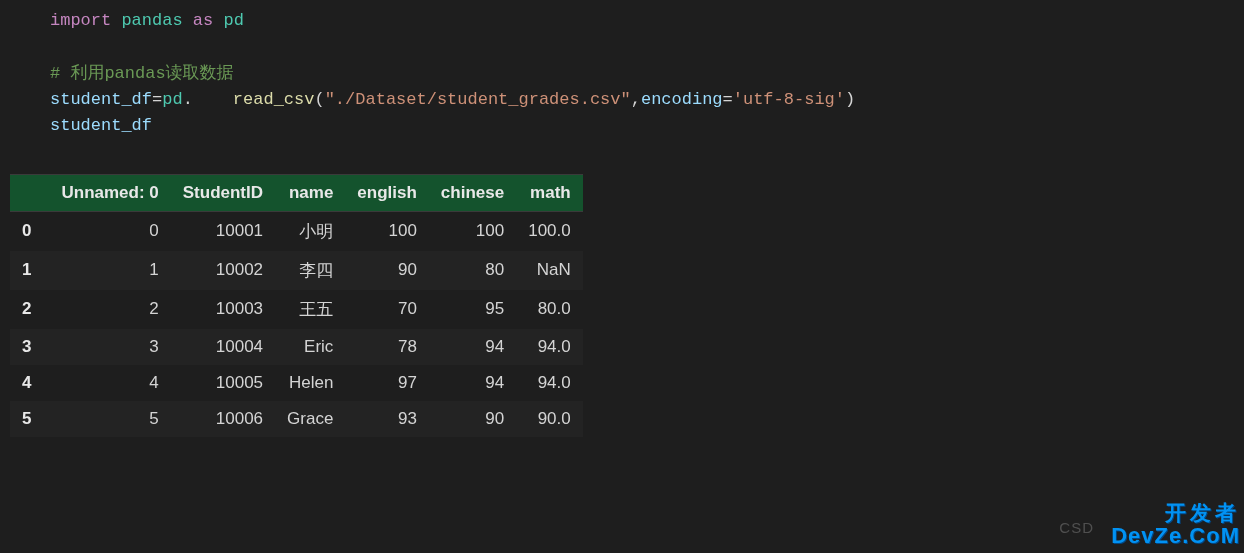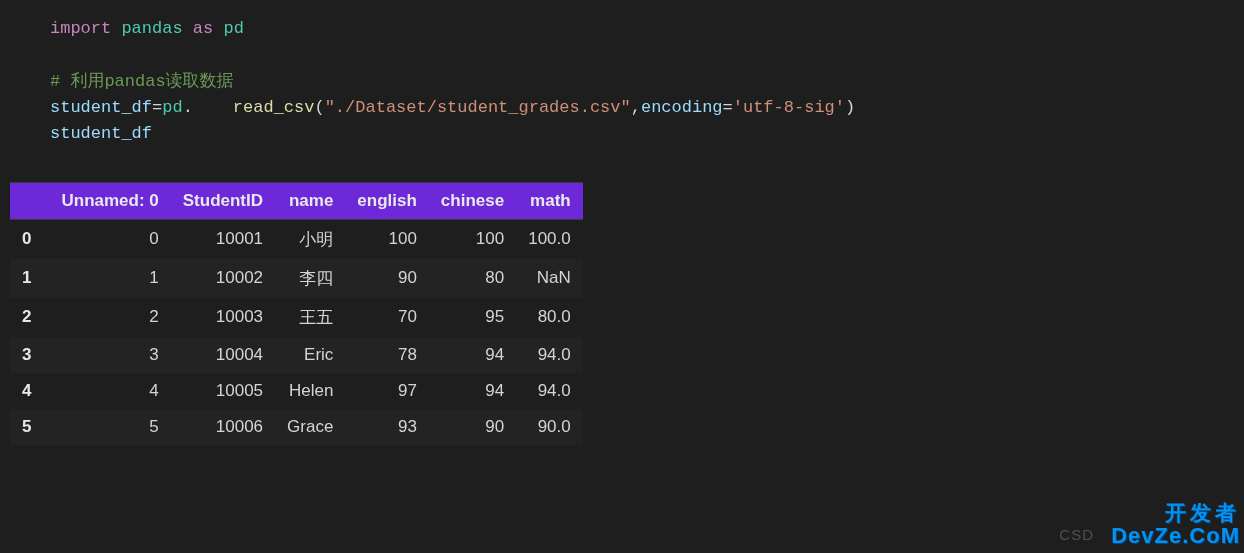--- a/index.html
+++ b/index.html
@@ -7,21 +7,21 @@
   background:#1e1e1e;
   color:#d4d4d4;
   font-family:"Consolas","Courier New",monospace;
   font-size:16px;
   width:1244px;
   height:553px;
   overflow:hidden;
   position:relative;
 }
 .cell {
-  padding:12px 0 0 0;
+  padding:4px 0 0 0;
 }
 .code-block {
   background:#1e1e1e;
   padding:4px 0 16px 50px;
   line-height:1.55;
   font-size:17px;
 }
 .code-line { white-space:pre; }
 .tok-keyword { color:#c586c0; }
 .tok-module  { color:#4ec9b0; }
@@ -37,21 +37,21 @@
 }
 table.df {
   border-collapse:collapse;
   font-family:-apple-system,BlinkMacSystemFont,"Segoe UI",Helvetica,Arial,sans-serif;
   font-size:17px;
   color:#d4d4d4;
 }
 table.df th {
   font-weight:700;
   color:#e8e8e8;
-  background:#6d28d9;
+  background:#14532d;
   padding:8px 12px;
   text-align:right;
   border-top:1px solid #3a3a3a;
   border-bottom:1px solid #3a3a3a;
 }
 table.df td {
   padding:8px 12px;
   text-align:right;
 }
 table.df th.idx, table.df td.idx {
@@ -84,21 +84,21 @@
   font-size:22px;
   font-weight:700;
   letter-spacing:1px;
   opacity:0.95;
   text-shadow:1px 1px 0 #004a8a;
   pointer-events:none;
 }
 .watermark-csd{
   position:absolute;
   right:150px;
-  bottom:10px;
+  bottom:17px;
   color:#6a6a6a;
   font-family:Arial,sans-serif;
   font-size:15px;
   opacity:0.65;
   pointer-events:none;
   letter-spacing:1px;
 }
 </style>
 </head>
 <body>

